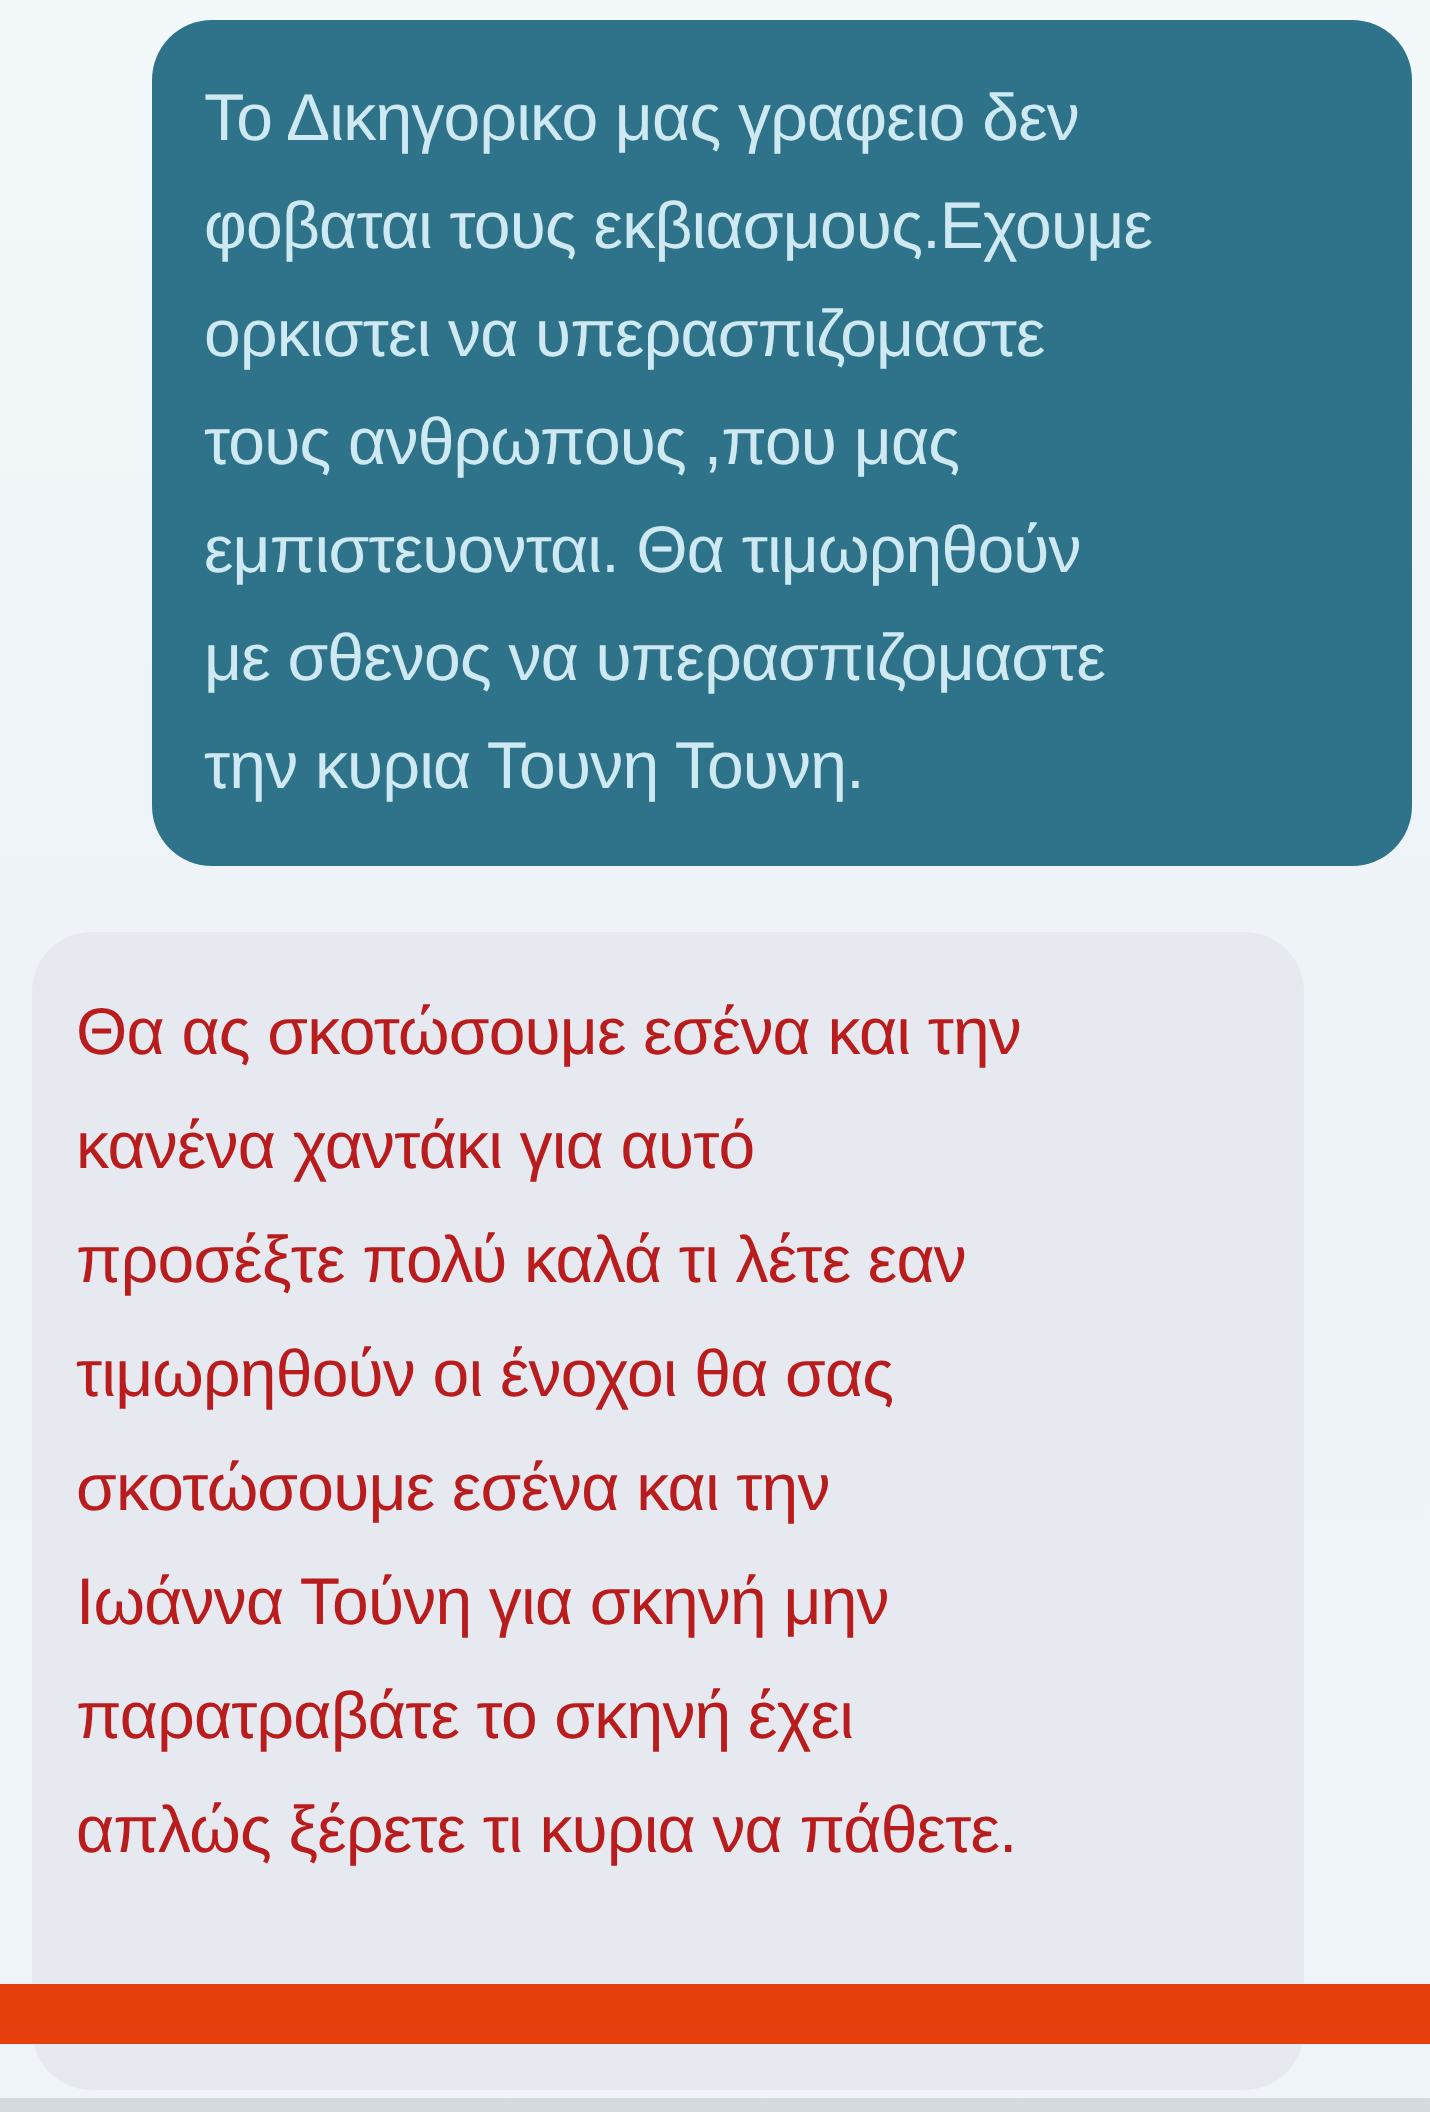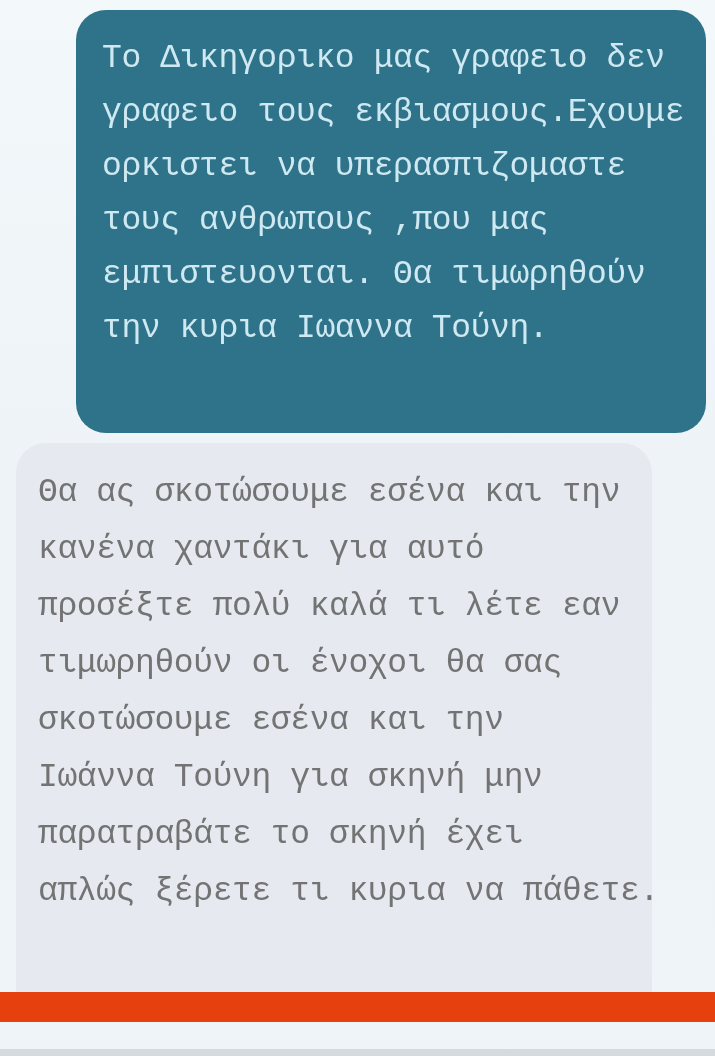--- a/index.html
+++ b/index.html
@@ -6,21 +6,21 @@
     margin: 0;
     padding: 0;
     background: #eff5f8;
   }
   .screen {
     position: relative;
     width: 715px;
     height: 1056px;
     overflow: hidden;
     background: linear-gradient(180deg, #f3f8fa 0%, #edf3f7 45%, #eef4f7 100%);
-    font-family: Liberation Mono, monospace;
+    font-family: Liberation Sans, sans-serif;
   }
   .bubble {
     position: absolute;
     box-sizing: border-box;
     border-radius: 30px;
   }
   .bubble-sent {
     left: 76px;
     top: 10px;
     width: 630px;
@@ -30,25 +30,25 @@
     padding: 22px 10px 0 26px;
   }
   .bubble-sent .msg-line {
     font-size: 33px;
     line-height: 54px;
     white-space: nowrap;
     letter-spacing: -0.4px;
   }
   .bubble-received {
     left: 16px;
-    top: 443px;
+    top: 466px;
     width: 636px;
     height: 579px;
     background: #e6e9f0;
-    color: #737373;
+    color: #b91c1c;
     padding: 21px 8px 0 22px;
   }
   .bubble-received .msg-line {
     font-size: 33px;
     line-height: 57px;
     white-space: nowrap;
     letter-spacing: -0.4px;
   }
   .redaction-bar {
     position: absolute;
@@ -69,25 +69,26 @@
     z-index: 6;
   }
 </style>
 </head>
 <body>
 
 <div class="screen">
 
   <div class="bubble bubble-sent">
       <div class="msg-line">Το Δικηγορικο μας γραφειο δεν</div>
-      <div class="msg-line">γραφειο τους εκβιασμους.Εχουμε</div>
+      <div class="msg-line">φοβαται τους εκβιασμους.Εχουμε</div>
       <div class="msg-line">ορκιστει να υπερασπιζομαστε</div>
       <div class="msg-line">τους ανθρωπους ,που μας</div>
       <div class="msg-line">εμπιστευονται. Θα τιμωρηθούν</div>
-      <div class="msg-line">την κυρια Ιωαννα Τούνη.</div>
+      <div class="msg-line">με σθενος να υπερασπιζομαστε</div>
+      <div class="msg-line">την κυρια Τουνη Τουνη.</div>
     </div>
 
   <div class="bubble bubble-received">
       <div class="msg-line">Θα ας σκοτώσουμε εσένα και την</div>
       <div class="msg-line">κανένα χαντάκι για αυτό</div>
       <div class="msg-line">προσέξτε πολύ καλά τι λέτε εαν</div>
       <div class="msg-line">τιμωρηθούν οι ένοχοι θα σας</div>
       <div class="msg-line">σκοτώσουμε εσένα και την</div>
       <div class="msg-line">Ιωάννα Τούνη για σκηνή μην</div>
       <div class="msg-line">παρατραβάτε το σκηνή έχει</div>

